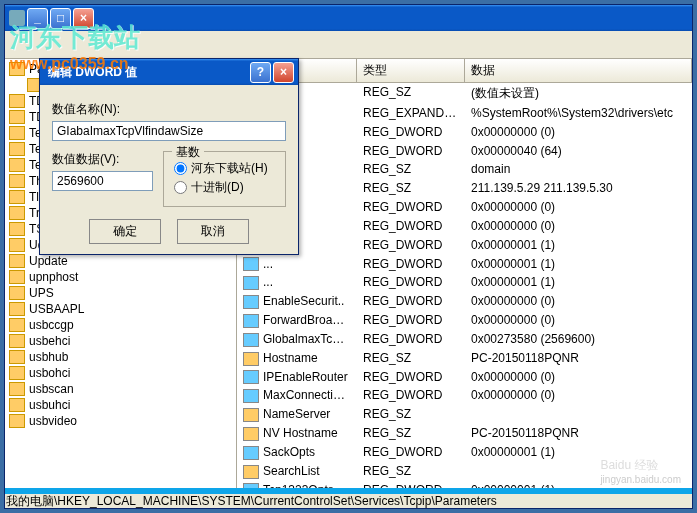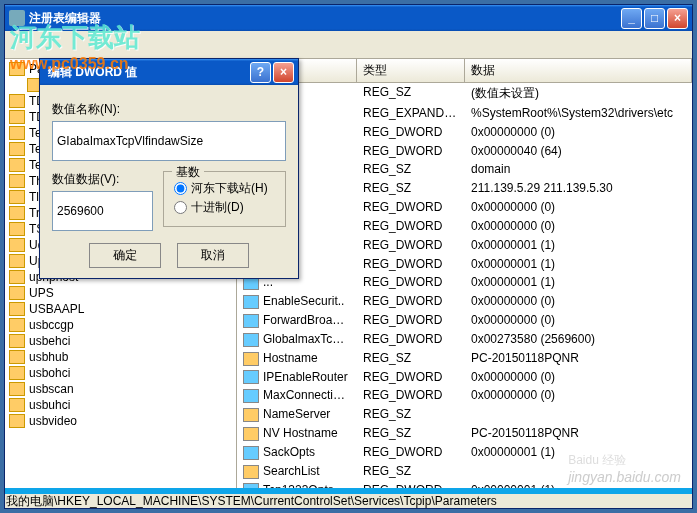--- a/index.html
+++ b/index.html
@@ -22,41 +22,40 @@
 .list-header .col { padding: 3px 6px; border-right: 1px solid #aca899; background: linear-gradient(to bottom, #fff, #ece9d8); }
 .col-name { width: 120px; } .col-type { width: 108px; } .col-data { flex: 1; }
 .list-row { display: flex; padding: 1px 0; }
 .list-row .cell { padding: 1px 6px; white-space: nowrap; overflow: hidden; text-overflow: ellipsis; }
 .row-icon { width: 16px; height: 14px; margin-right: 4px; display: inline-block; vertical-align: middle; border: 1px solid #888; }
 .row-icon.sz { background: #fc6; } .row-icon.dw { background: #6cf; }
 .statusbar { height: 20px; background: #ece9d8; border-top: 6px solid #0ea5e9; padding: 2px 1px; display: flex; align-items: center; }
 .dialog { position: absolute; left: 39px; top: 58px; width: 260px; background: #ece9d8; border: 1px solid #0a246a; box-shadow: 2px 2px 4px rgba(0,0,0,0.3); }
 .dlg-body { padding: 10px 12px; }
 .dlg-label { margin: 6px 0 3px; }
-.dlg-input { width: 100%; padding: 12px 4px; border: 1px solid #7f9db9; background: white; }
+.dlg-input { width: 100%; padding: 2px 4px; border: 1px solid #7f9db9; background: white; }
 .dlg-group { border: 1px solid #aca899; padding: 6px 10px 8px; margin-top: 6px; position: relative; }
 .dlg-group-title { position: absolute; top: -8px; left: 8px; background: #ece9d8; padding: 0 4px; }
 .dlg-row { display: flex; gap: 10px; align-items: flex-start; margin-top: 4px; }
 .dlg-btns { text-align: center; margin-top: 12px; }
 .dlg-btn { width: 72px; padding: 3px 0; margin: 0 6px; background: #ece9d8; border: 1px solid #888; cursor: pointer; }
 .radio-row { display: flex; align-items: center; margin: 2px 0; }
 .radio-row input { margin-right: 4px; }
 .watermark1 { position: absolute; top: 20px; left: 10px; width: 220px; opacity: 0.85; pointer-events: none; }
 .wm-text1 { color: #5eead4; font-size: 26px; font-weight: bold; text-shadow: 1px 1px 0 #fff; }
 .wm-text2 { color: #ff7b00; font-size: 16px; font-weight: bold; }
 .watermark2 { position: absolute; bottom: 28px; right: 16px; color: #ddd; font-size: 18px; pointer-events: none; }
-.watermark2 .sub { font-size: 14px; color: #ccc; font-style: italic; }
+.watermark2 .sub { font-size: 10px; color: #ccc; }
 </style>
 </head>
 <body>
 
 <div class="window main-window">
   <div class="titlebar">
     <span class="icon-app"></span>
-    <span class="title">注册表编辑器</span>
     <div class="win-btn">_</div>
     <div class="win-btn">□</div>
     <div class="win-btn close">×</div>
   </div>
   <div class="toolbar"></div>
   <div class="content">
     <div class="tree">
       <div class="tree-item">
           <span class="fold-icon"></span>
           <span>Parameters</span>

